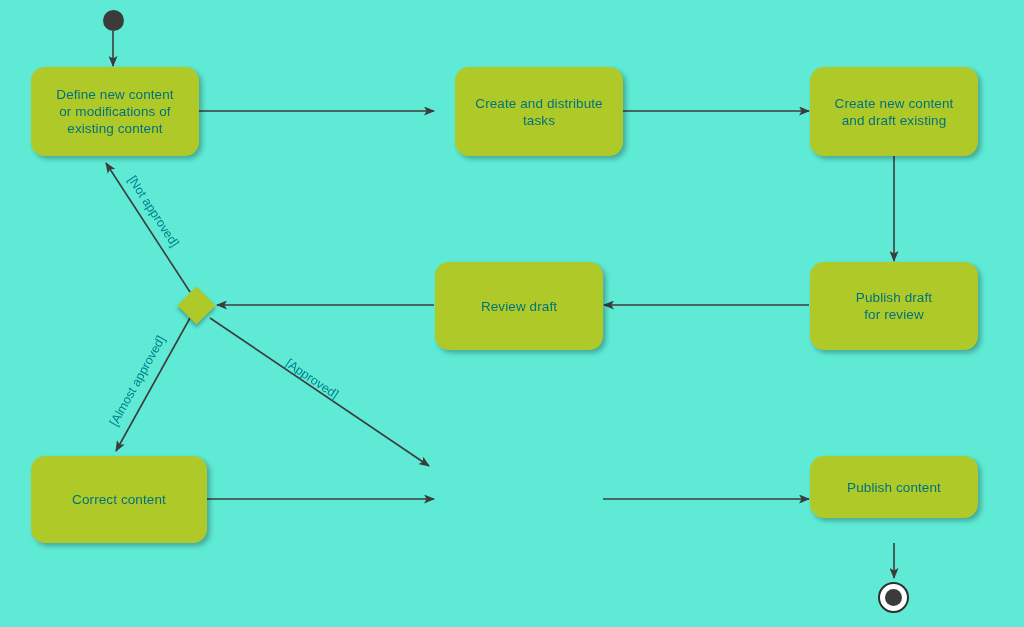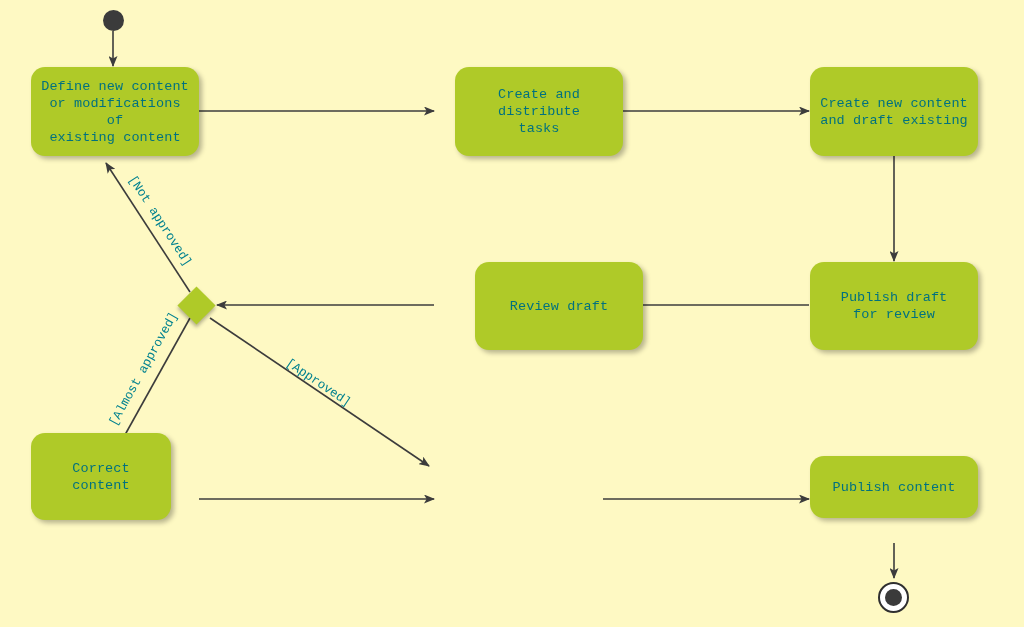--- a/index.html
+++ b/index.html
@@ -8,23 +8,22 @@
     padding: 0;
     background: #ffffff;
   }
   body {
     font-family: "Liberation Sans", sans-serif;
   }
   #canvas {
     position: relative;
     width: 1024px;
     height: 627px;
-    background: #fef9c3;
+    background: #5eead4;
     overflow: hidden;
-    font-family: Liberation Mono, monospace;
   }
   #edge-layer {
     position: absolute;
     left: 0;
     top: 0;
     width: 1024px;
     height: 627px;
     pointer-events: none;
   }
   .node {
@@ -125,26 +124,26 @@
 existing content</div>
 
   <div class="node" style="left:455px; top:67px; width:168px; height:89px;">Create and distribute
 tasks</div>
 
   <div class="node" style="left:810px; top:67px; width:168px; height:89px;">Create new content
 and draft existing</div>
 
   <div class="decision" style="left:183px; top:292px; width:27px; height:27px;"></div>
 
-  <div class="node" style="left:435px; top:262px; width:168px; height:88px;margin-left:40px;">Review draft</div>
+  <div class="node" style="left:435px; top:262px; width:168px; height:88px;">Review draft</div>
 
   <div class="node" style="left:810px; top:262px; width:168px; height:88px;">Publish draft
 for review</div>
 
-  <div class="node" style="left:31px; top:433px; width:140px; height:87px;">Correct content</div>
+  <div class="node" style="left:31px; top:456px; width:176px; height:87px;">Correct content</div>
 
 
   <div class="node" style="left:810px; top:456px; width:168px; height:62px;">Publish content</div>
 
   <div class="end-node" style="left:878px; top:582px; width:31px; height:31px;"></div>
   <div class="end-node-inner" style="left:885px; top:589px; width:17px; height:17px;"></div>
 
   <div class="edge-label" style="left:131px; top:170px; transform: rotate(57deg);">[Not approved]</div>
 
   <div class="edge-label" style="left:113px; top:418px; transform: rotate(-61deg);">[Almost approved]</div>

